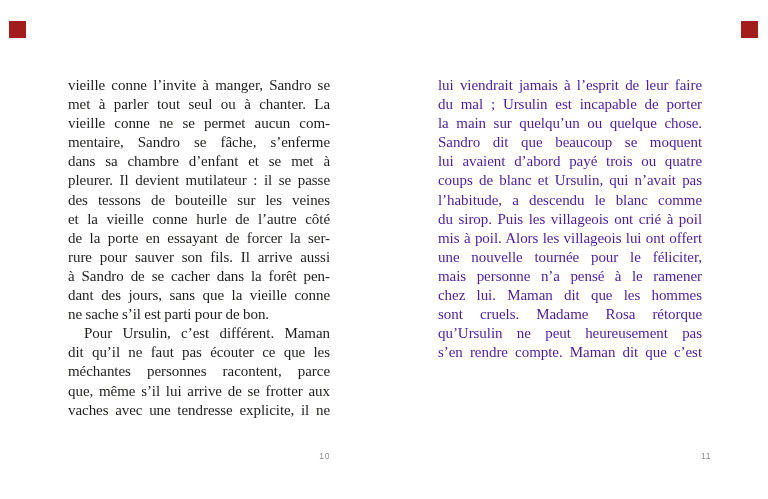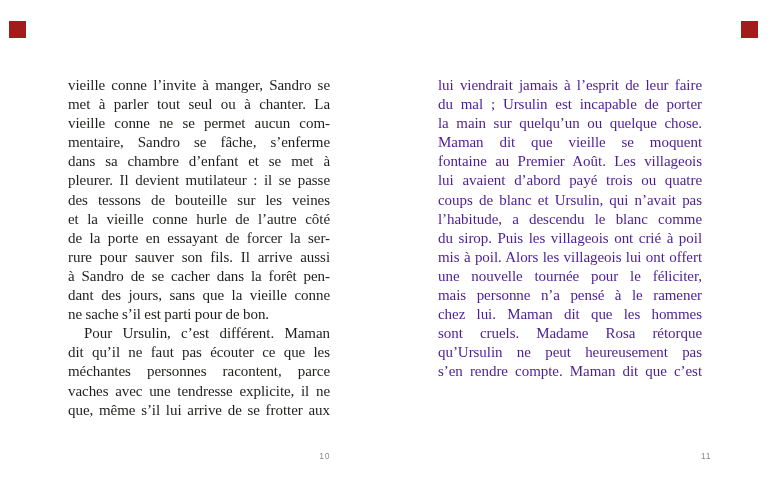--- a/index.html
+++ b/index.html
@@ -85,33 +85,32 @@
         <div class="line">des tessons de bouteille sur les veines</div>
         <div class="line">et la vieille conne hurle de l’autre côté</div>
         <div class="line">de la porte en essayant de forcer la ser-</div>
         <div class="line">rure pour sauver son fils. Il arrive aussi</div>
         <div class="line">à Sandro de se cacher dans la forêt pen-</div>
         <div class="line">dant des jours, sans que la vieille conne</div>
         <div class="line no-j">ne sache s’il est parti pour de bon.</div>
         <div class="line indent">Pour Ursulin, c’est différent. Maman</div>
         <div class="line">dit qu’il ne faut pas écouter ce que les</div>
         <div class="line">méchantes personnes racontent, parce</div>
+        <div class="line">que, même s’il lui arrive de se frotter aux</div>
         <div class="line">vaches avec une tendresse explicite, il ne</div>
-        <div class="line">que, même s’il lui arrive de se frotter aux</div>
       </div>
     <div class="folio" style="color: rgb(138, 138, 138);">10</div>
   </section>
 
   <section class="page page-right">
     <div class="textblock" style="color: #4c1d95;">
         <div class="line">lui viendrait jamais à l’esprit de leur faire</div>
         <div class="line">du mal ; Ursulin est incapable de porter</div>
         <div class="line">la main sur quelqu’un ou quelque chose.</div>
-        <div class="line">Maman dit que vieille se moquent</div>
-        <div class="line">fontaine au Premier Août. Les villageois</div>
+        <div class="line">Sandro dit que beaucoup se moquent</div>
         <div class="line">lui avaient d’abord payé trois ou quatre</div>
         <div class="line">coups de blanc et Ursulin, qui n’avait pas</div>
         <div class="line">l’habitude, a descendu le blanc comme</div>
         <div class="line">du sirop. Puis les villageois ont crié à poil</div>
         <div class="line">mis à poil. Alors les villageois lui ont offert</div>
         <div class="line">une nouvelle tournée pour le féliciter,</div>
         <div class="line">mais personne n’a pensé à le ramener</div>
         <div class="line">chez lui. Maman dit que les hommes</div>
         <div class="line">sont cruels. Madame Rosa rétorque</div>
         <div class="line">qu’Ursulin ne peut heureusement pas</div>

